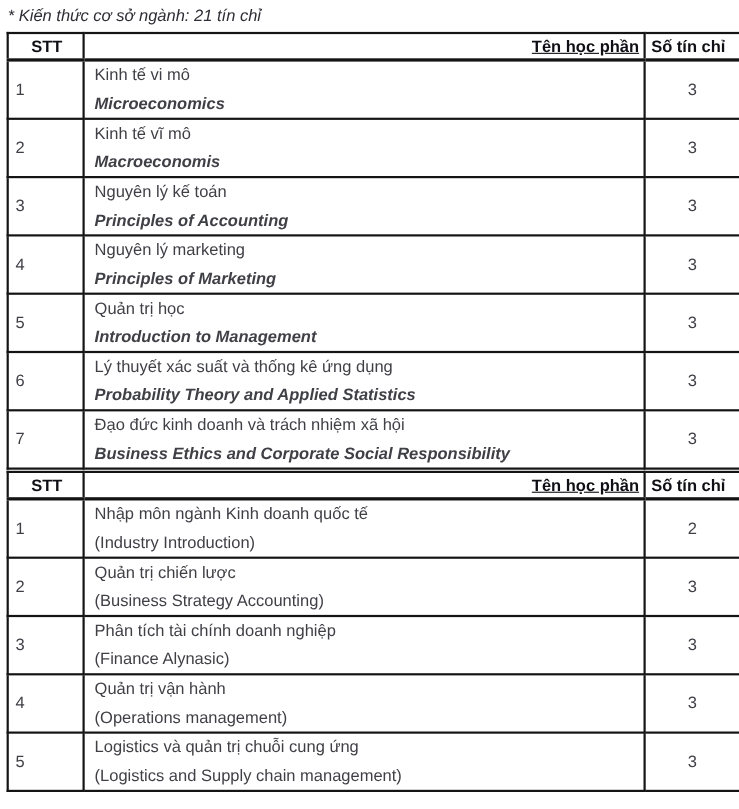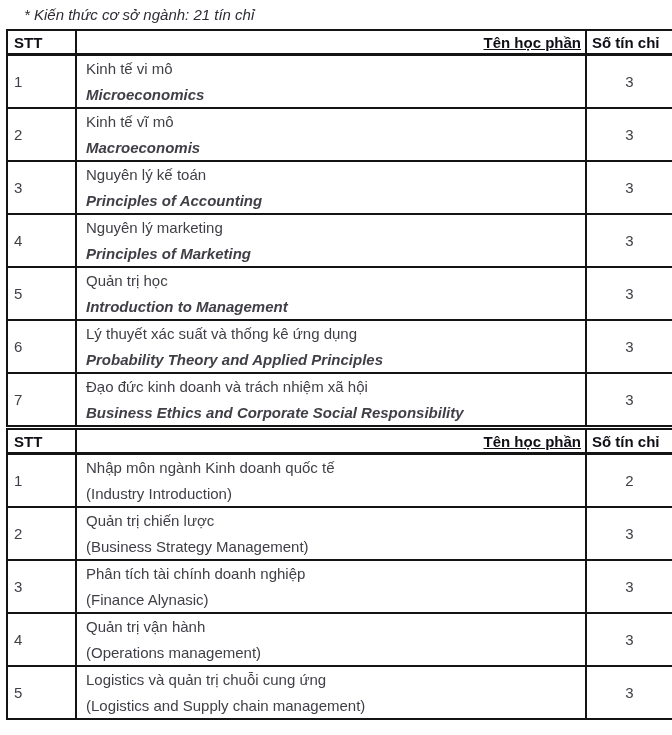--- a/index.html
+++ b/index.html
@@ -11,21 +11,21 @@
     width: 672px;
     height: 735px;
     overflow: hidden;
     font-family: "Liberation Sans", sans-serif;
     color: #3f3f46;
   }
   .doc {
     padding-top: 3px;
   }
   .section-title {
-    margin: 3px 0 5px 24px;
+    margin: 3px 0 5px 7px;
     font-size: 15px;
     font-style: italic;
     color: #2d2d35;
     line-height: 18px;
     white-space: nowrap;
   }
   table.course-table {
     border-collapse: collapse;
     table-layout: fixed;
     margin-left: 6px;
@@ -41,21 +41,21 @@
   }
   thead th {
     border-bottom-width: 3px;
     font-size: 15px;
     font-weight: bold;
     color: #0f0f15;
     height: 20px;
     padding: 1px 4px;
     white-space: nowrap;
   }
-  th.col-stt { text-align: left; padding-left: 6px; }
+  th.col-stt { text-align: center; padding-left: 6px; }
   th.col-name { text-align: right; text-decoration: underline; }
   th.col-credits { text-align: left; padding-left: 5px; }
   tr.course-row { height: 49px; }
   td { font-size: 15px; }
   td.col-stt {
     vertical-align: middle;
     padding-left: 6px;
     text-align: left;
   }
   td.col-name {
@@ -133,21 +133,21 @@
       <div class="course-vi">Quản trị học</div>
       <div class="course-en">Introduction to Management</div>
     </td>
     <td class="col-credits">3</td>
   </tr>
 
   <tr class="course-row">
     <td class="col-stt">6</td>
     <td class="col-name">
       <div class="course-vi">Lý thuyết xác suất và thống kê ứng dụng</div>
-      <div class="course-en">Probability Theory and Applied Principles</div>
+      <div class="course-en">Probability Theory and Applied Statistics</div>
     </td>
     <td class="col-credits">3</td>
   </tr>
 
   <tr class="course-row">
     <td class="col-stt">7</td>
     <td class="col-name">
       <div class="course-vi">Đạo đức kinh doanh và trách nhiệm xã hội</div>
       <div class="course-en">Business Ethics and Corporate Social Responsibility</div>
     </td>
@@ -178,21 +178,21 @@
       <div class="course-vi">Nhập môn ngành Kinh doanh quốc tế</div>
       <div class="course-en">(Industry Introduction)</div>
     </td>
     <td class="col-credits">2</td>
   </tr>
 
   <tr class="course-row">
     <td class="col-stt">2</td>
     <td class="col-name">
       <div class="course-vi">Quản trị chiến lược</div>
-      <div class="course-en">(Business Strategy Management)</div>
+      <div class="course-en">(Business Strategy Accounting)</div>
     </td>
     <td class="col-credits">3</td>
   </tr>
 
   <tr class="course-row">
     <td class="col-stt">3</td>
     <td class="col-name">
       <div class="course-vi">Phân tích tài chính doanh nghiệp</div>
       <div class="course-en">(Finance Alynasic)</div>
     </td>

